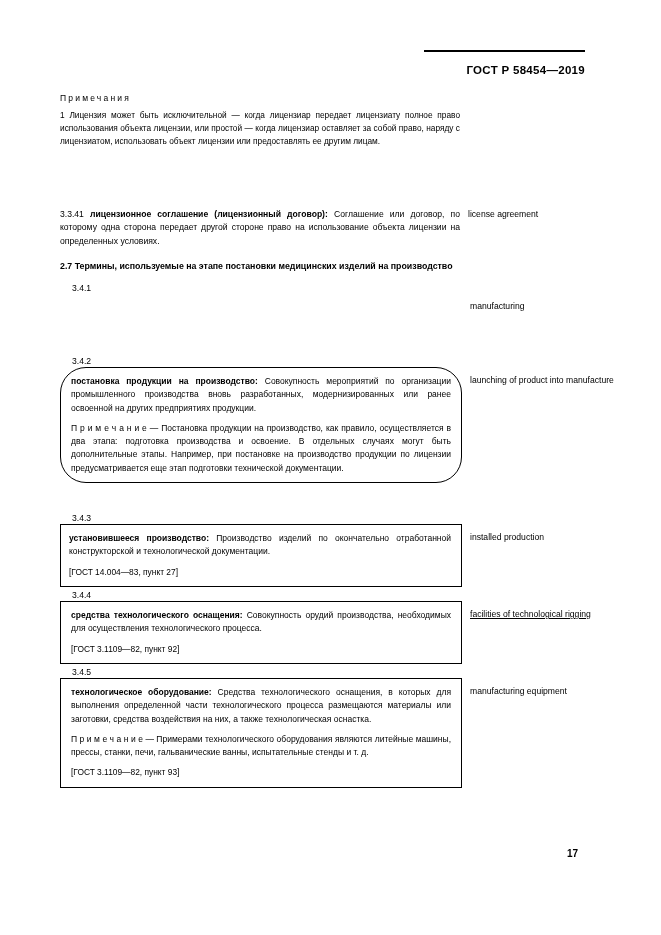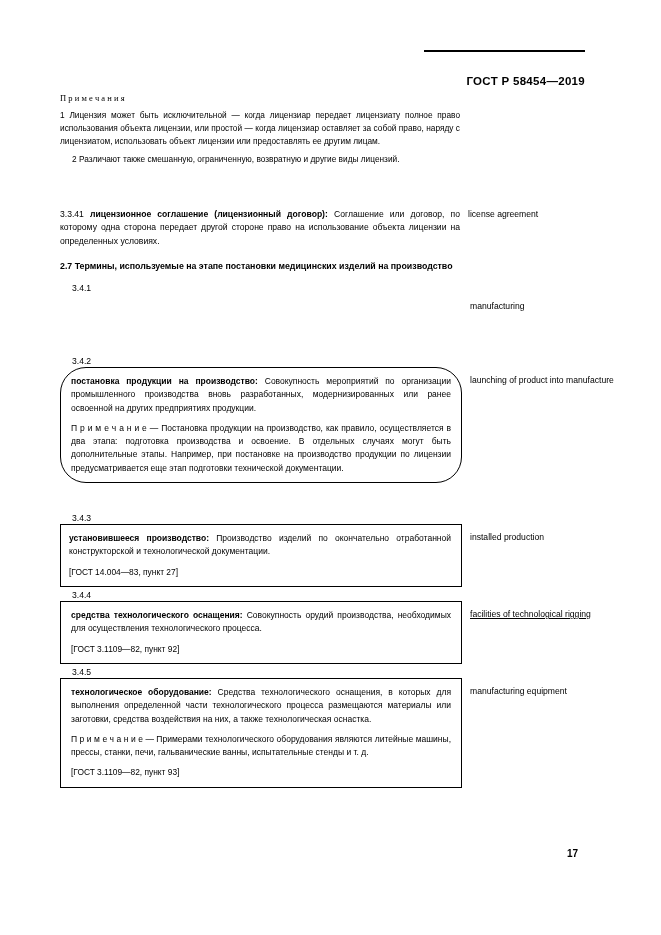--- a/index.html
+++ b/index.html
@@ -37,31 +37,31 @@
     width: 161px;
     height: 1.5px;
     background: #000;
   }
   .header-title {
     font-family: "Liberation Sans", sans-serif;
     font-size: 11.5px;
     font-weight: bold;
     letter-spacing: 0.3px;
     display: inline-block;
-    padding-top: 23px;
+    padding-top: 12px;
   }
   
   .notes {
     position: absolute;
     left: 60px;
     top: 93px;
     width: 400px;
   }
   .note-head {
-    font-family: Liberation Serif, serif;
+    font-family: Liberation Sans, sans-serif;
     font-size: 8.5px;
     letter-spacing: 2.2px;
     margin-bottom: 6px;
   }
   .note-p {
     font-family: "Liberation Sans", sans-serif;
     font-size: 8.3px;
     line-height: 13.2px;
     text-align: justify;
     margin: 0 0 4px 0;
@@ -153,21 +153,20 @@
 <div class="page">
 
   <div class="header-rule"></div>
   <div class="header">
     <span class="header-title">ГОСТ Р 58454—2019</span>
   </div>
 
   <div class="notes">
     <div class="note-head">Примечания</div>
     <p class="note-p">1 Лицензия может быть исключительной — когда лицензиар передает лицензиату полное право использования объекта лицензии, или простой — когда лицензиар оставляет за собой право, наряду с лицензиатом, использовать объект лицензии или предоставлять ее другим лицам.</p>
-    <p class="note-p indent">2 Различают также смешанную, ограниченную, возвратную и другие виды лицензий.</p>
   </div>
 
   <div class="entry-flow" style="top:208px;">
     <div class="ru">
       <span>3.3.41</span>
       <span class="term-name">лицензионное соглашение (лицензионный договор):</span><span> Соглашение или договор, по которому одна сторона передает другой стороне право на использование объекта лицензии на определенных условиях.</span>
     </div>
     <div class="en">license agreement</div>
   </div>
 

